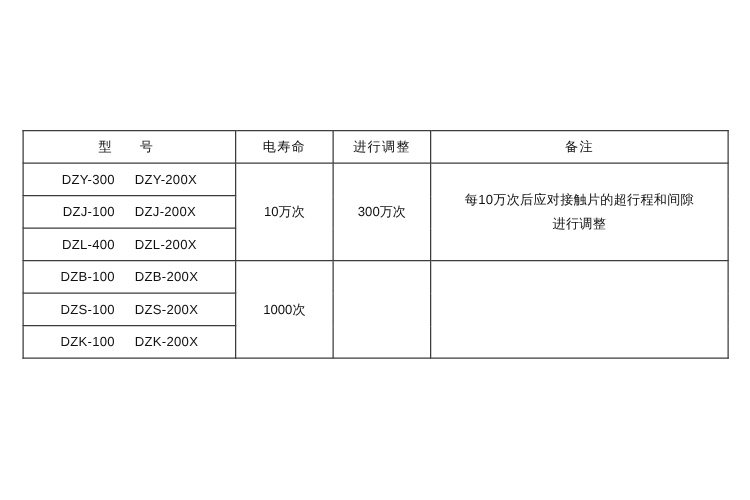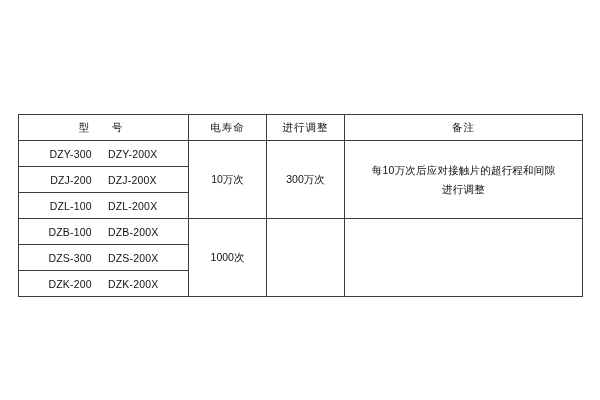--- a/index.html
+++ b/index.html
@@ -15,21 +15,21 @@
     overflow: hidden;
   }
   .page {
     position: relative;
     width: 600px;
     height: 400px;
   }
   .spec-table {
     position: absolute;
     left: 18px;
-    top: 114px;
+    top: 104px;
     width: 564px;
     border-collapse: collapse;
     table-layout: fixed;
   }
   .spec-table td {
     border: 1px solid #3c3c3c;
     font-size: 10.5px;
     color: #111111;
     padding: 0;
     height: 25px;
@@ -95,46 +95,46 @@
         <td rowspan="3">10万次</td>
         <td rowspan="3">300万次</td>
         <td rowspan="3" class="note-cell">
           <span class="note-line">每10万次后应对接触片的超行程和间隙</span>
           <span class="note-line">进行调整</span>
         </td>
       </tr>
 
       <tr>
         <td class="model-cell">
-          <span>DZJ-200</span><span class="m2">DZJ-200X</span>
+          <span>DZJ-100</span><span class="m2">DZJ-200X</span>
         </td>
       </tr>
 
       <tr>
         <td class="model-cell">
-          <span>DZL-100</span><span class="m2">DZL-200X</span>
+          <span>DZL-400</span><span class="m2">DZL-200X</span>
         </td>
       </tr>
 
       <tr>
         <td class="model-cell">
           <span>DZB-100</span><span class="m2">DZB-200X</span>
         </td>
         <td rowspan="3">1000次</td>
         <td rowspan="3" class="empty-cell"></td>
         <td rowspan="3" class="empty-cell"></td>
       </tr>
 
       <tr>
         <td class="model-cell">
-          <span>DZS-300</span><span class="m2">DZS-200X</span>
+          <span>DZS-100</span><span class="m2">DZS-200X</span>
         </td>
       </tr>
 
       <tr>
         <td class="model-cell">
-          <span>DZK-200</span><span class="m2">DZK-200X</span>
+          <span>DZK-100</span><span class="m2">DZK-200X</span>
         </td>
       </tr>
     </tbody>
   </table>
 
 </div>
 
 </body></html>

